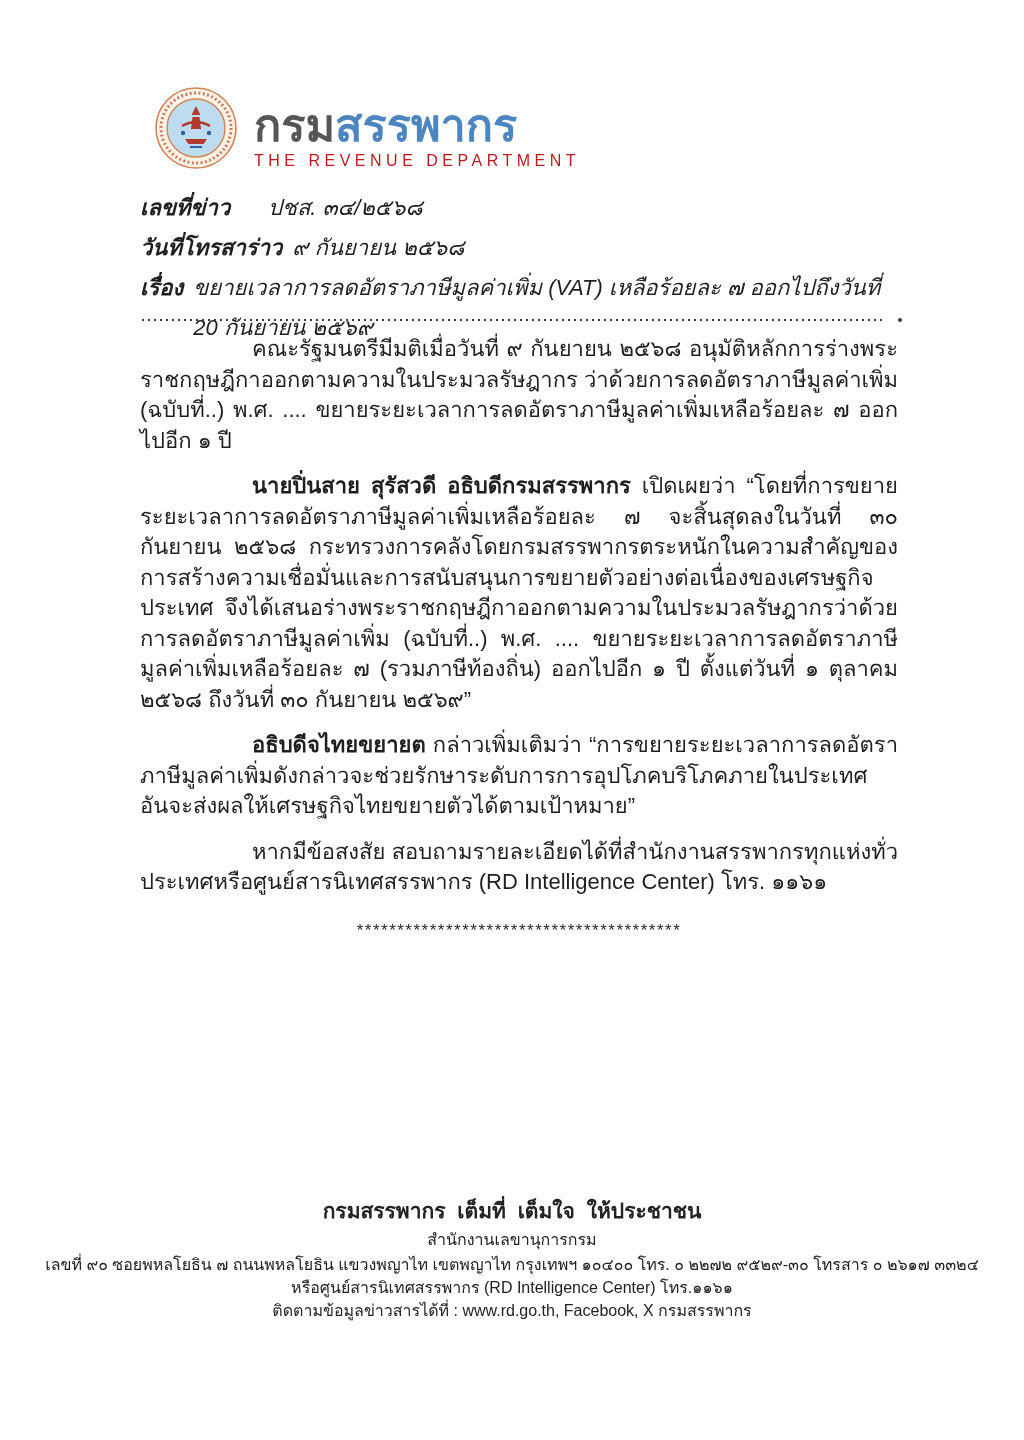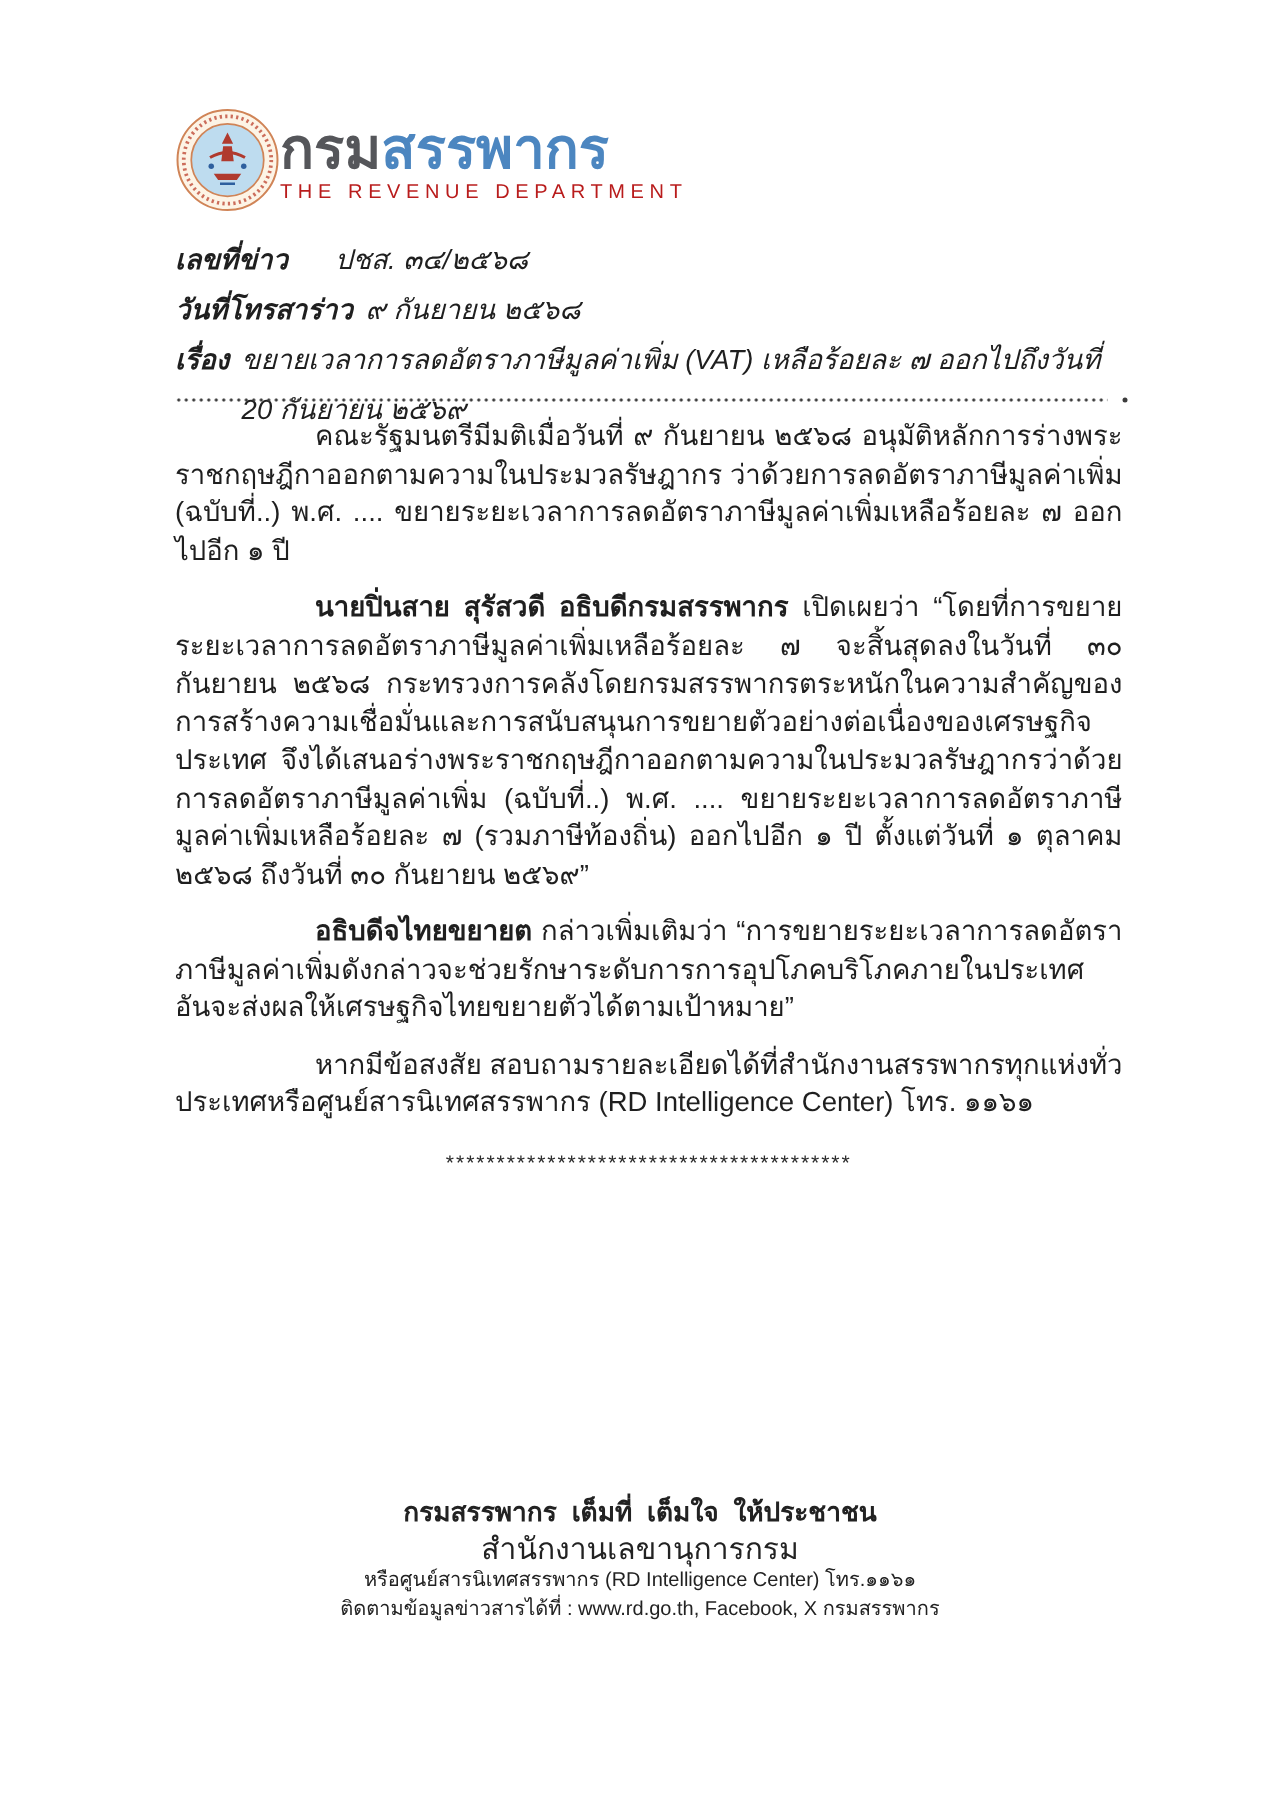--- a/index.html
+++ b/index.html
@@ -7,21 +7,21 @@
     position:relative;
     width:1024px; height:1440px;
     margin:0 auto;
     background:#ffffff;
     color:#1f1f1f;
     font-family:"Liberation Sans","DejaVu Sans",sans-serif;
     overflow:hidden;
   }
 
   
-  .header { position:absolute; top:86px; left:140px; display:flex; align-items:center; }
+  .header { position:absolute; top:86px; left:154px; display:flex; align-items:flex-end; gap:16px; }
   .seal-wrap { width:84px; height:84px; flex:0 0 auto; }
   .logo-text { padding-top:2px; }
   .logo-thai { font-size:45px; font-weight:bold; line-height:1.05; letter-spacing:0px; white-space:nowrap; }
   .logo-dark { color:#55565a; }
   .logo-blue { color:#4c86c0; }
   .logo-sub { margin-top:3px; font-size:16px; letter-spacing:4.5px; color:#b91c1c; white-space:nowrap; }
 
   
   .meta { position:absolute; top:188px; left:140px; width:758px; font-size:22px; }
   .meta-row { display:flex; align-items:baseline; line-height:40px;font-style:italic; }
@@ -40,21 +40,21 @@
   .doc-body { position:absolute; top:334px; left:140px; width:758px;
               font-size:22px; line-height:30.5px; text-align:justify; }
   .para { margin:0 0 15px 0; text-indent:112px; }
   .para .lead { font-weight:bold; }
   .stars { margin-top:18px; text-align:center; text-indent:0;
            font-size:17px; letter-spacing:1.5px; color:#2b2b2b; }
 
   
   .footer { position:absolute; left:0; right:0; top:1172px; text-align:center; color:#222; }
   .slogan { font-size:21px; font-weight:bold; line-height:30px; word-spacing:6px;margin-top:24px; }
-  .office { font-size:24px; line-height:27px; }
+  .office { font-size:16px; line-height:27px; }
   .small  { font-size:16px; line-height:23px; }
 </style>
 </head>
 <body>
 
 <div class="page">
 
   <header class="header">
     <div class="seal-wrap">
       <svg viewBox="0 0 84 84" width="84" height="84" aria-hidden="true">
@@ -100,17 +100,18 @@
     <p class="para"><span>คณะรัฐมนตรีมีมติเมื่อวันที่ ๙ กันยายน ๒๕๖๘ อนุมัติหลักการร่างพระราชกฤษฎีกาออกตามความในประมวลรัษฎากร ว่าด้วยการลดอัตราภาษีมูลค่าเพิ่ม (ฉบับที่..) พ.ศ. .... ขยายระยะเวลาการลดอัตราภาษีมูลค่าเพิ่มเหลือร้อยละ ๗ ออกไปอีก ๑ ปี</span></p>
     <p class="para"><b class="lead">นายปิ่นสาย สุรัสวดี อธิบดีกรมสรรพากร</b><span> เปิดเผยว่า “โดยที่การขยายระยะเวลาการลดอัตราภาษีมูลค่าเพิ่มเหลือร้อยละ ๗ จะสิ้นสุดลงในวันที่ ๓๐ กันยายน ๒๕๖๘ กระทรวงการคลังโดยกรมสรรพากรตระหนักในความสำคัญของการสร้างความเชื่อมั่นและการสนับสนุนการขยายตัวอย่างต่อเนื่องของเศรษฐกิจประเทศ จึงได้เสนอร่างพระราชกฤษฎีกาออกตามความในประมวลรัษฎากรว่าด้วยการลดอัตราภาษีมูลค่าเพิ่ม (ฉบับที่..) พ.ศ. .... ขยายระยะเวลาการลดอัตราภาษีมูลค่าเพิ่มเหลือร้อยละ ๗ (รวมภาษีท้องถิ่น) ออกไปอีก ๑ ปี ตั้งแต่วันที่ ๑ ตุลาคม ๒๕๖๘ ถึงวันที่ ๓๐ กันยายน ๒๕๖๙”</span></p>
     <p class="para"><b class="lead">อธิบดีจไทยขยายต</b><span> กล่าวเพิ่มเติมว่า “การขยายระยะเวลาการลดอัตราภาษีมูลค่าเพิ่มดังกล่าวจะช่วยรักษาระดับการการอุปโภคบริโภคภายในประเทศ อันจะส่งผลให้เศรษฐกิจไทยขยายตัวได้ตามเป้าหมาย”</span></p>
     <p class="para"><span>หากมีข้อสงสัย สอบถามรายละเอียดได้ที่สำนักงานสรรพากรทุกแห่งทั่วประเทศหรือศูนย์สารนิเทศสรรพากร (RD Intelligence Center) โทร. ๑๑๖๑</span></p>
     <div class="stars">****************************************</div>
   </main>
 
   <footer class="footer">
     <div class="slogan">กรมสรรพากร เต็มที่ เต็มใจ ให้ประชาชน</div>
     <div class="office">สำนักงานเลขานุการกรม</div>
+    <div class="small">เลขที่ ๙๐ ซอยพหลโยธิน ๗ ถนนพหลโยธิน แขวงพญาไท เขตพญาไท กรุงเทพฯ ๑๐๔๐๐  โทร. ๐ ๒๒๗๒ ๙๕๒๙-๓๐ โทรสาร ๐ ๒๖๑๗ ๓๓๒๔</div>
     <div class="small">หรือศูนย์สารนิเทศสรรพากร (RD Intelligence Center) โทร.๑๑๖๑</div>
     <div class="small">ติดตามข้อมูลข่าวสารได้ที่ : www.rd.go.th, Facebook, X กรมสรรพากร</div>
   </footer>
 
 </div>
 
 </body></html>

